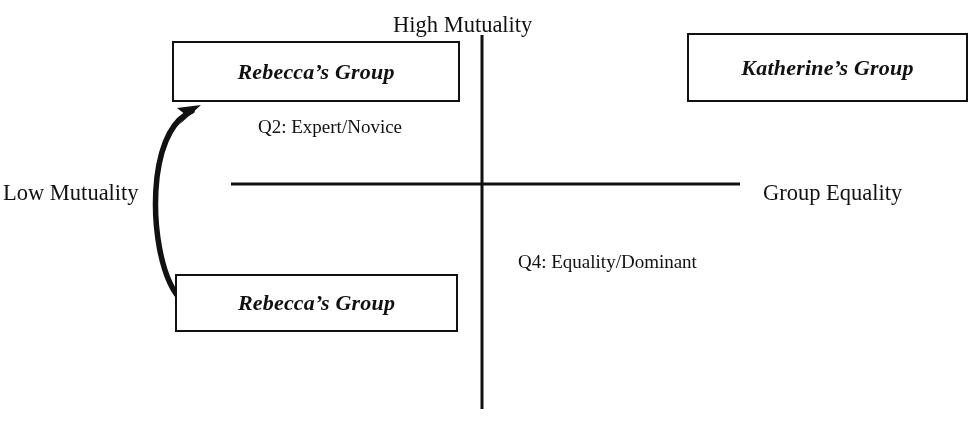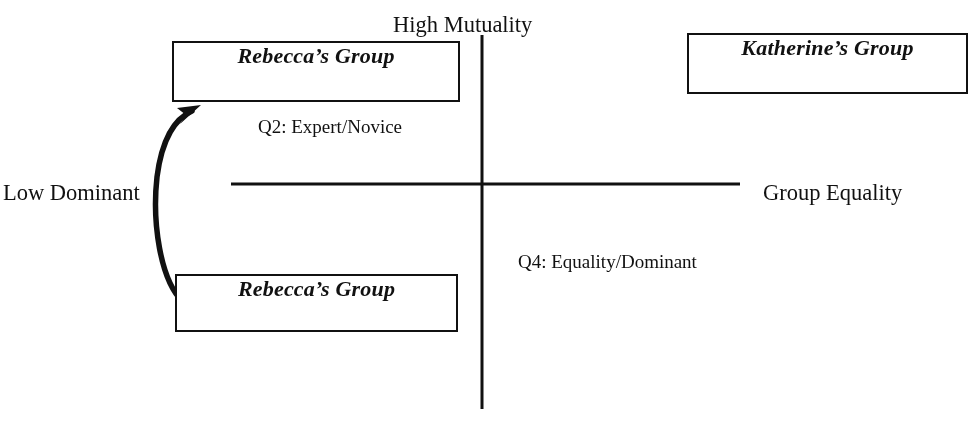--- a/index.html
+++ b/index.html
@@ -33,20 +33,21 @@
     font-family: "Liberation Serif", "DejaVu Serif", serif;
   }
   .axis-label { font-size: 22.5px; }
   .quad-label { font-size: 19px; }
   .group-box {
     position: absolute;
     box-sizing: border-box;
     background: #ffffff;
     border: 2.5px solid #111111;
     display: flex;
+    align-items: center;
     justify-content: center;
   }
   .group-box-text {
     font-family: "Liberation Serif", "DejaVu Serif", serif;
     font-weight: bold;
     font-style: italic;
     font-size: 22px;
     color: #111111;
     white-space: nowrap;
     letter-spacing: 0.2px;
@@ -55,39 +56,39 @@
   #label-high-mutuality { left: 393px; top: 2px; }
   #label-low-mutuality  { left: 398px; top: 415px; }
   #label-low-equality   { left: 3px;   top: 170px; }
   #label-high-equality  { left: 763px; top: 170px; }
   #label-q1 { left: 537px; top: 105px; }
   #label-q2 { left: 258px; top: 105px; }
   #label-q3 { left: 205px; top: 226px; }
   #label-q4 { left: 518px; top: 240px; }
   #box-rebecca-top    { left: 172px; top: 29px;  width: 288px; height: 61px; }
   #box-rebecca-bottom { left: 175px; top: 262px; width: 283px; height: 58px; }
-  #box-katherine      { left: 687px; top: 21px;  width: 281px; height: 61px; }
+  #box-katherine      { left: 687px; top: 21px;  width: 281px; height: 69px; }
 </style>
 </head>
 <body>
 
 <div id="canvas">
 
   <svg class="axis-svg" viewBox="0 0 971 442">
     <line x1="482" y1="23" x2="482" y2="397" stroke="#111111" stroke-width="3"></line>
     <line x1="231" y1="172" x2="740" y2="172" stroke="#111111" stroke-width="3"></line>
 
     <path d="M 183,290 C 160,268 152,210 157,165 C 162,126 176,106 192,99" fill="none" stroke="#111111" stroke-width="5.5" stroke-linecap="round"></path>
     <polygon points="201,93 180,112 186,103 177,96" fill="#111111"></polygon>
   </svg>
 
   <div class="lbl axis-label" id="label-high-mutuality">High Mutuality</div>
 
 
-  <div class="lbl axis-label" id="label-low-equality">Low Dominant</div>
+  <div class="lbl axis-label" id="label-low-equality">Low Mutuality</div>
 
   <div class="lbl axis-label" id="label-high-equality">Group Equality</div>
 
   <div class="lbl quad-label" id="label-q2">Q2: Expert/Novice</div>
 
 
 
   <div class="lbl quad-label" id="label-q4">Q4: Equality/Dominant</div>
 
   <div class="group-box" id="box-rebecca-top">

